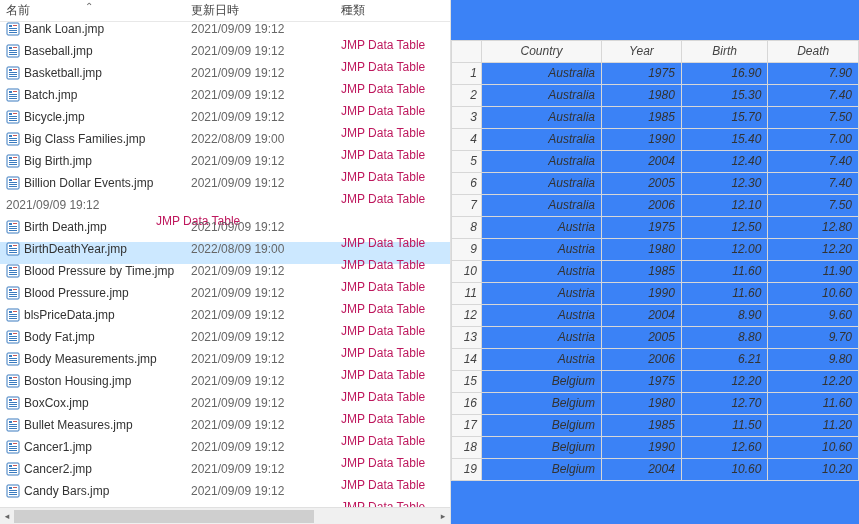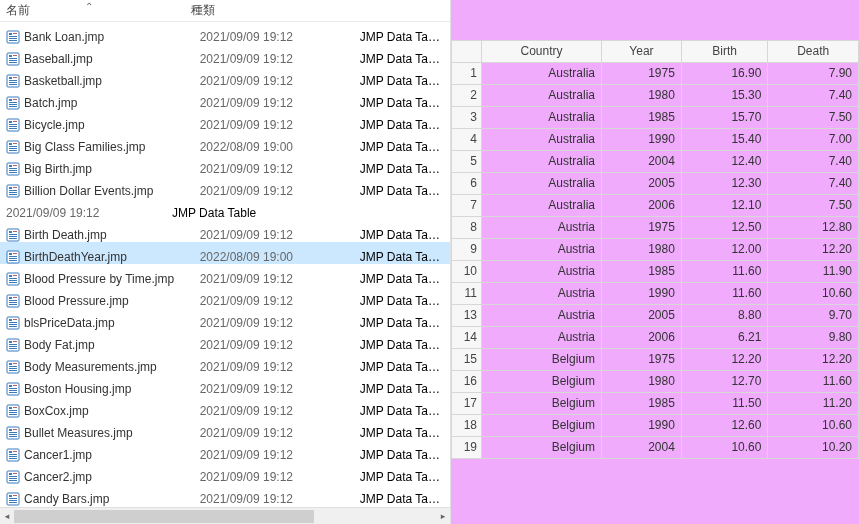--- a/index.html
+++ b/index.html
@@ -9,63 +9,66 @@
   
   .left-pane { width:450px; height:100%; display:flex; flex-direction:column; position:relative; }
   .left-header { display:flex; height:22px; border-bottom:1px solid #e8e8e8; align-items:center; font-size:12px; color:#444; position:relative; }
   .left-header .col { padding:3px 6px; display:flex; align-items:center; }
   .col-name { width:185px; position:relative; }
   .col-date { width:150px; }
   .col-type { width:100px; }
   .sort-arrow { position:absolute; left:85px; top:2px; font-size:10px; color:#666; }
   
   .file-list { flex:1; overflow-y:scroll; overflow-x:hidden; }
-  .file-row { display:flex; height:22px; align-items:flex-end; cursor:default;gap:16px; }
+  .file-row { display:flex; height:22px; align-items:flex-start; cursor:default; }
   .file-row.selected { background:#cce8ff; }
   .file-cell { padding:0 6px; overflow:hidden; white-space:nowrap; text-overflow:ellipsis; }
   .fc-name { width:185px; display:flex; align-items:center; gap:4px; }
   .fc-date { width:150px; color:#666; }
-  .fc-type { width:100px; color:#000000; }
+  .fc-type { width:100px; color:#be185d;margin-top:16px; }
   .file-icon { width:14px; height:14px; flex:0 0 14px; display:inline-block; position:relative; }
   .file-icon svg { width:14px; height:14px; display:block; }
   
   .left-hscroll { height:17px; background:#f0f0f0; border-top:1px solid #e0e0e0; position:relative; }
   .left-hscroll .thumb { position:absolute; left:14px; top:2px; width:300px; height:13px; background:#cfcfcf; border-radius:0; }
   .left-hscroll .arrow { position:absolute; top:0; width:14px; height:17px; text-align:center; color:#666; font-size:9px; line-height:17px; }
   .left-hscroll .arrow.l { left:0; }
   .left-hscroll .arrow.r { right:0; }
   
   
   .file-list::-webkit-scrollbar { width:17px; }
   .file-list::-webkit-scrollbar-track { background:#f0f0f0; }
   .file-list::-webkit-scrollbar-thumb { background:#cfcfcf; }
   .file-list::-webkit-scrollbar-button { background:#f0f0f0; height:17px; }
   
   
-  .right-pane { flex:1; height:100%; overflow:auto; border-left:1px solid #e0e0e0; background:#f0abfc; }
+  .right-pane { flex:1; height:100%; overflow:auto; border-left:1px solid #e0e0e0; background:#3b82f6;font-style:italic; }
   .data-table { border-collapse:collapse; width:100%; }
   .data-table th, .data-table td { border:1px solid #d7d7d7; height:22px; padding:2px 6px; font-size:12px; }
   .data-table th { background:#f7f7f7; font-weight:normal; color:#444; }
   .data-table th.rownum-head { width:30px; background:#f7f7f7; }
   .data-table td.rownum { text-align:right; background:#f7f7f7; color:#444; width:30px; padding-right:4px; }
   .data-table td.txt { text-align:right; }
   .data-table td.num { text-align:right; }
   .right-pane .spacer-row td { height:40px; border:none; }
   
 </style>
 </head>
 <body>
 
 <div class="app">
 
   <div class="left-pane">
     <div class="left-header">
       <div class="col col-name">
         <span>名前</span>
         <span class="sort-arrow">⌃</span>
+      </div>
+      <div class="col col-date">
+        <span>更新日時</span>
       </div>
       <div class="col col-type">
         <span>種類</span>
       </div>
     </div>
     <div class="file-list" id="file-list">
         <div class="file-row">
           <div class="file-cell fc-name">
             <span class="file-icon">
               <svg viewBox="0 0 14 14">
@@ -521,20 +524,27 @@
             <td class="num">11.90</td>
           </tr>
           <tr>
             <td class="rownum">11</td>
             <td class="txt">Austria</td>
             <td class="txt">1990</td>
             <td class="num">11.60</td>
             <td class="num">10.60</td>
           </tr>
           <tr>
+            <td class="rownum">12</td>
+            <td class="txt">Austria</td>
+            <td class="txt">2004</td>
+            <td class="num">8.90</td>
+            <td class="num">9.60</td>
+          </tr>
+          <tr>
             <td class="rownum">13</td>
             <td class="txt">Austria</td>
             <td class="txt">2005</td>
             <td class="num">8.80</td>
             <td class="num">9.70</td>
           </tr>
           <tr>
             <td class="rownum">14</td>
             <td class="txt">Austria</td>
             <td class="txt">2006</td>

